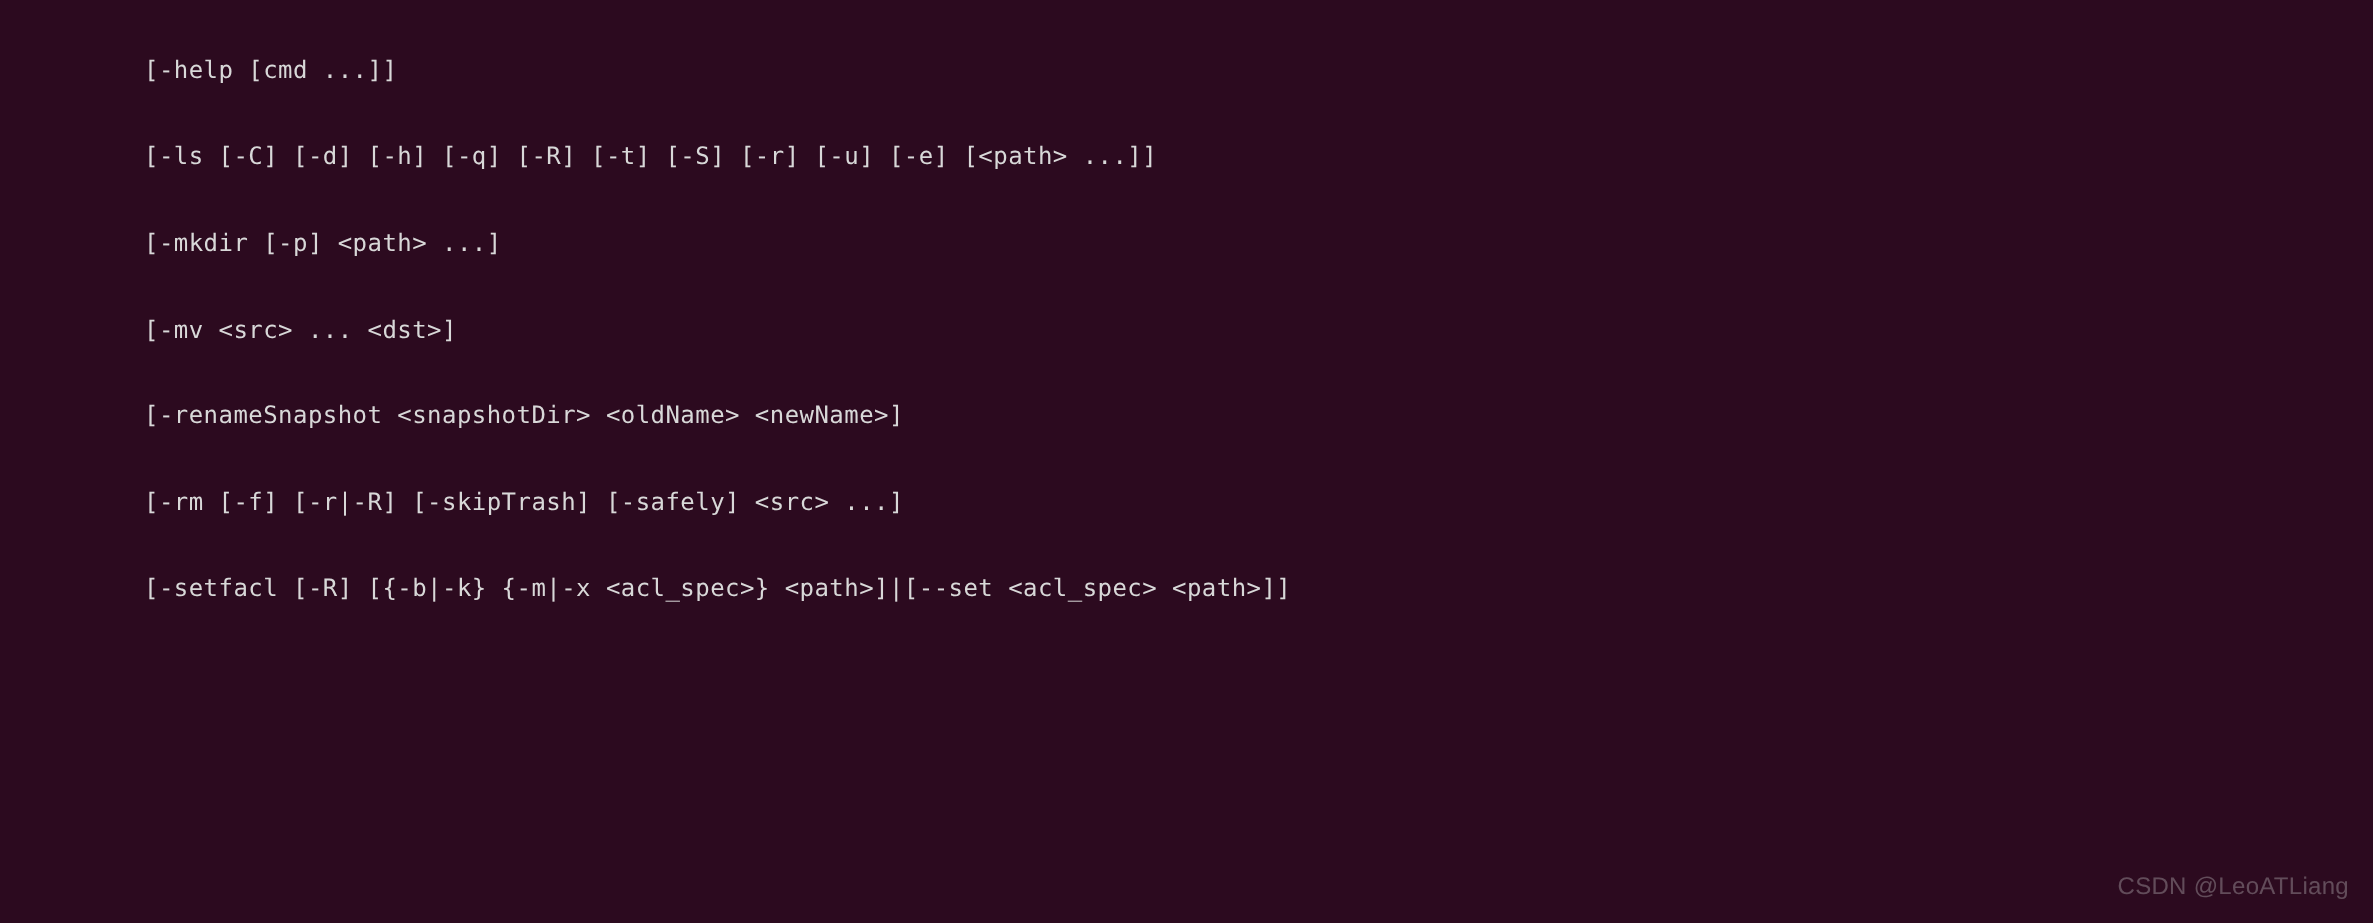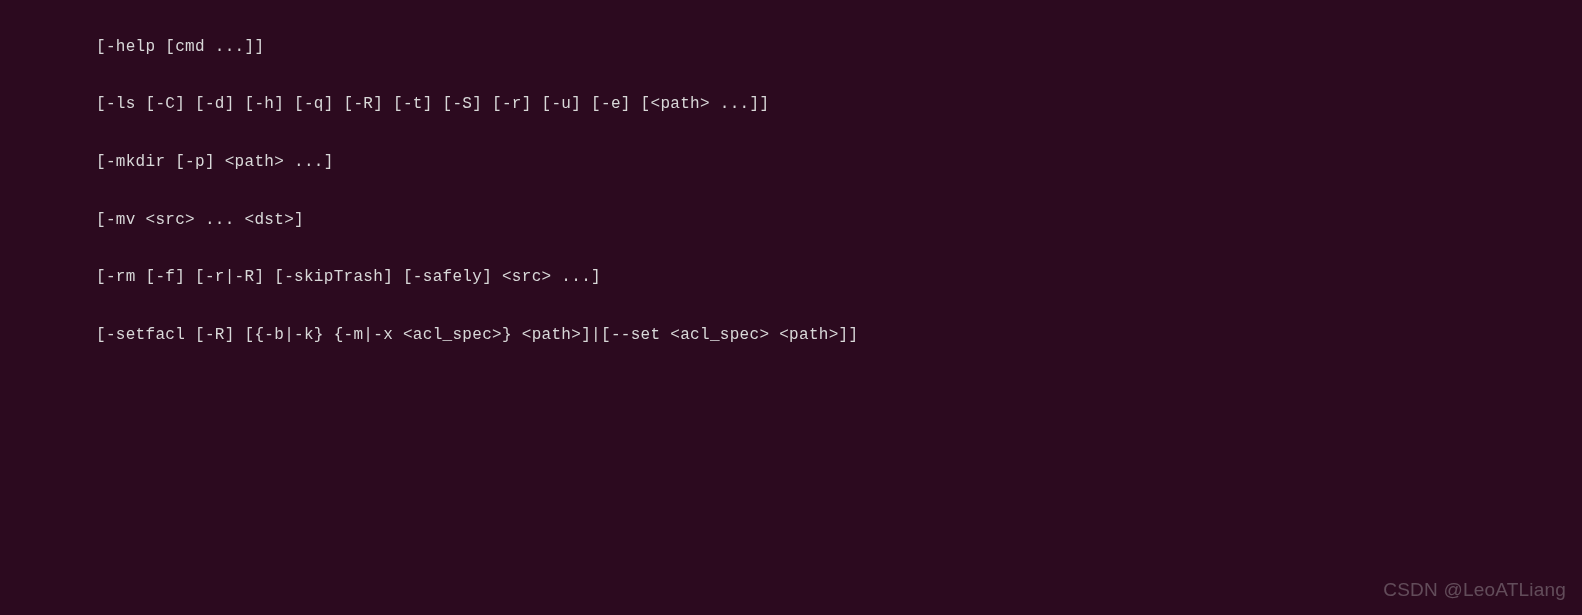--- a/index.html
+++ b/index.html
@@ -20,40 +20,40 @@
       position: relative;
     }
     .terminal-content {
       padding-left: 96px;
       padding-top: 4px;
       white-space: pre;
     }
     .line {
       display: block;
       letter-spacing: 0.3px;
-      font-family: Liberation Mono, monospace;
     }
     .watermark {
       position: absolute;
       bottom: 8px;
       right: 16px;
       color: rgba(200, 200, 200, 0.35);
       font-family: 'Arial', 'Helvetica', sans-serif;
-      font-size: 19px;
+      font-size: 16px;
       letter-spacing: 0.2px;
     }
   </style>
 </head>
 <body>
 
 <div class="terminal-content">
 <span class="line">[-help [cmd ...]]</span>
 <span class="line">[-ls [-C] [-d] [-h] [-q] [-R] [-t] [-S] [-r] [-u] [-e] [&lt;path&gt; ...]]</span>
 <span class="line">[-mkdir [-p] &lt;path&gt; ...]</span>
 <span class="line">[-mv &lt;src&gt; ... &lt;dst&gt;]</span>
+<span class="line">[-renameSnapshot &lt;snapshotDir&gt; &lt;oldName&gt; &lt;newName&gt;]</span>
 <span class="line">[-rm [-f] [-r|-R] [-skipTrash] [-safely] &lt;src&gt; ...]</span>
 <span class="line">[-setfacl [-R] [{-b|-k} {-m|-x &lt;acl_spec&gt;} &lt;path&gt;]|[--set &lt;acl_spec&gt; &lt;path&gt;]]</span>
 
 
 
 
 
 
 
 

